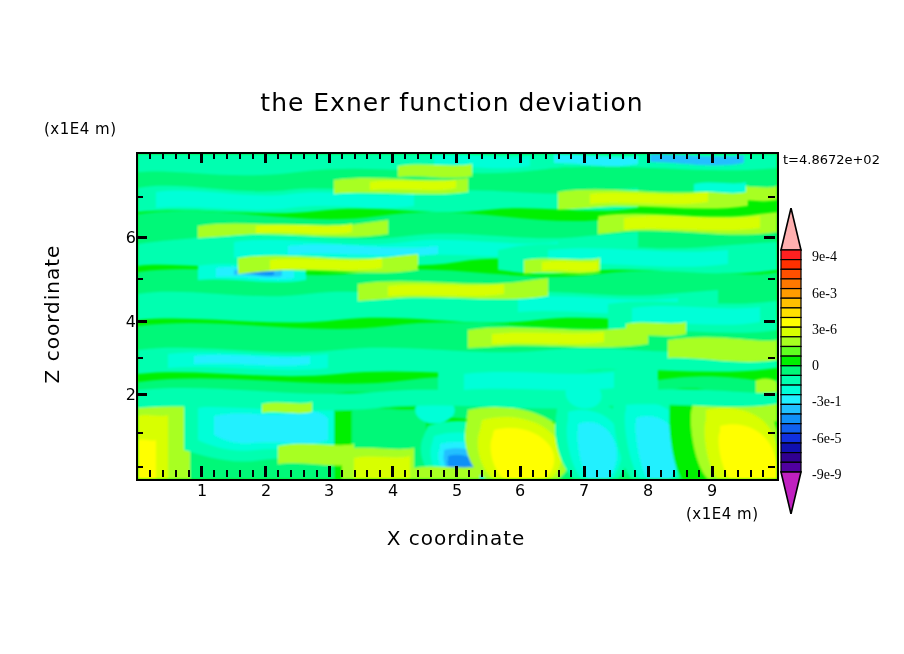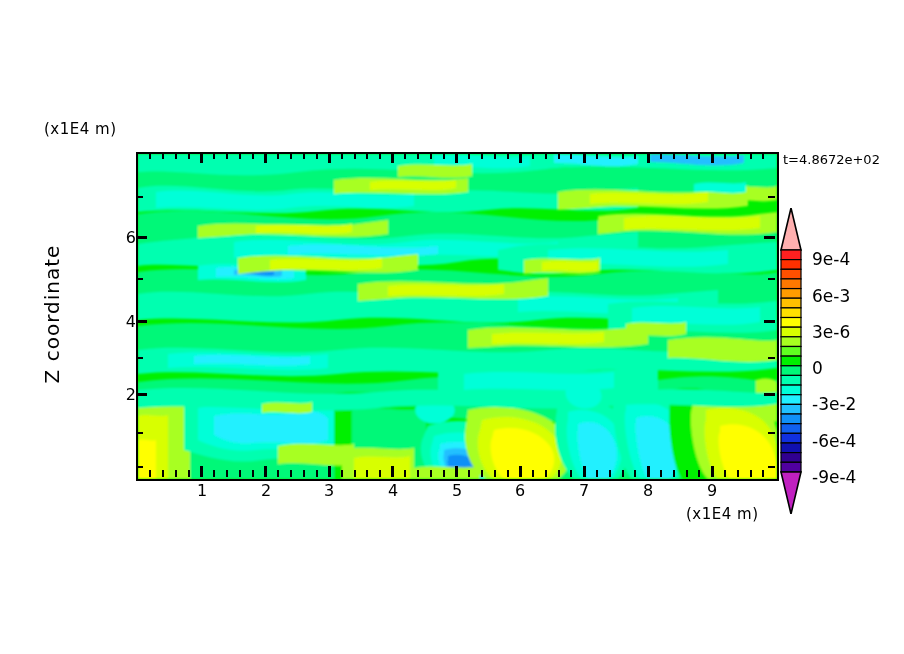--- a/index.html
+++ b/index.html
@@ -37,27 +37,28 @@
   #unit-bottom-right{
     position:absolute;left:686px;top:505px;font-size:15px;letter-spacing:0.5px;
   }
   #ylabel{
     position:absolute;left:-58px;top:302px;width:220px;text-align:center;
     font-size:20px;letter-spacing:1px;
     transform:rotate(-90deg);transform-origin:center center;
   }
 
   #cbar{position:absolute;left:778px;top:208px;width:26px;height:306px;}
-  .cbl{position:absolute;font-size:17px;left:812px;letter-spacing:0px;}
+  .cbl{position:absolute;font-size:14px;left:812px;letter-spacing:0px;font-family:Liberation Serif, serif;}
 </style>
 </head>
 <body>
 
 <div class="fig">
 
+  <div id="title">the Exner function deviation</div>
 
   <div id="unit-top-left">(x1E4 m)</div>
 
   <div id="time-label">t=4.8672e+02</div>
 
   <div id="plotbox">
     <svg width="639" height="325" viewBox="0 0 639 325" preserveAspectRatio="none">
       <defs>
         <filter id="sm" x="-12%" y="-12%" width="124%" height="124%">
           <feGaussianBlur stdDeviation="1.1"></feGaussianBlur>
@@ -318,20 +319,21 @@
   <div class="xtl" style="left:182px;top:481px;">1</div>
   <div class="xtl" style="left:246px;top:481px;">2</div>
   <div class="xtl" style="left:309px;top:481px;">3</div>
   <div class="xtl" style="left:373px;top:481px;">4</div>
   <div class="xtl" style="left:437px;top:481px;">5</div>
   <div class="xtl" style="left:500px;top:481px;">6</div>
   <div class="xtl" style="left:564px;top:481px;">7</div>
   <div class="xtl" style="left:628px;top:481px;">8</div>
   <div class="xtl" style="left:692px;top:481px;">9</div>
 
+  <div id="xlabel">X coordinate</div>
   <div id="unit-bottom-right">(x1E4 m)</div>
 
   <svg id="cbar" viewBox="0 0 26 306">
 
     <polygon points="13,0 23,42 3,42" fill="#ffb0b0" stroke="#000" stroke-width="1.6"></polygon>
 
     <g>
       <rect x="3" y="42.0" width="20" height="9.65" fill="#ff2020" stroke="#000" stroke-width="1.2"></rect>
       <rect x="3" y="51.6" width="20" height="9.65" fill="#ff3000" stroke="#000" stroke-width="1.2"></rect>
       <rect x="3" y="61.3" width="20" height="9.65" fill="#ff5000" stroke="#000" stroke-width="1.2"></rect>
@@ -357,17 +359,17 @@
       <rect x="3" y="254.3" width="20" height="9.65" fill="#5000a0" stroke="#000" stroke-width="1.2"></rect>
     </g>
 
     <polygon points="13,306 3,264 23,264" fill="#c020c0" stroke="#000" stroke-width="1.6"></polygon>
   </svg>
 
   <div class="cbl" style="top:249px;">9e-4</div>
   <div class="cbl" style="top:286px;">6e-3</div>
   <div class="cbl" style="top:322px;">3e-6</div>
   <div class="cbl" style="top:358px;">0</div>
-  <div class="cbl" style="top:394px;">-3e-2</div>
-  <div class="cbl" style="top:431px;">-6e-4</div>
-  <div class="cbl" style="top:467px;">-9e-4</div>
+  <div class="cbl" style="top:394px;">-3e-1</div>
+  <div class="cbl" style="top:431px;">-6e-5</div>
+  <div class="cbl" style="top:467px;">-9e-9</div>
 
 </div>
 
 </body></html>

